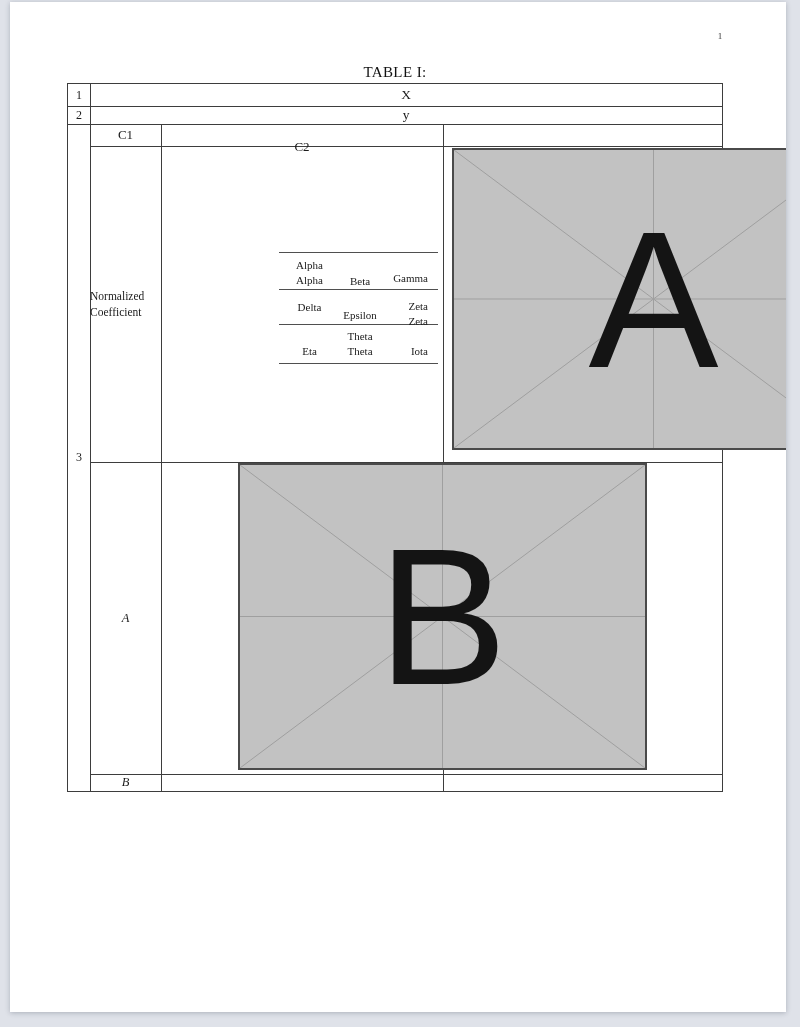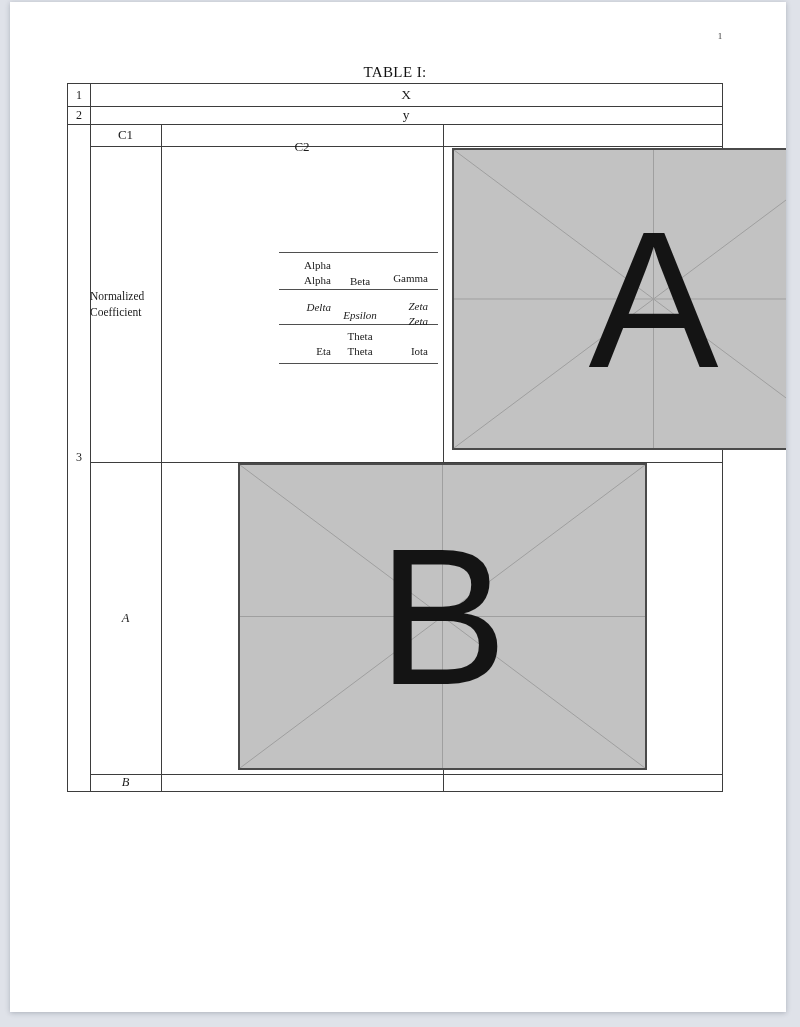--- a/index.html
+++ b/index.html
@@ -31,23 +31,23 @@
   .num{font-size:12px;}
   .hdr{font-size:13px;}
   .ital{font-style:italic;font-size:12.5px;}
   .nc{flex-direction:column;align-items:flex-start;justify-content:center;
       font-size:11.5px;line-height:16px;}
   
   .greek{position:absolute;left:211px;top:168px;width:159px;
          border-top:1px solid var(--inner_line);font-size:11px;line-height:15px;}
   .grow{display:flex;box-sizing:border-box;border-bottom:1px solid var(--inner_line);}
   .grow.top{height:37px;align-items:flex-start;padding-top:5px;}
-  .grow.mid{height:35px;align-items:center;font-style:italic;}
+  .grow.mid{height:35px;align-items:center;}
   .grow.bot{height:39px;align-items:flex-end;padding-bottom:4px;}
-  .gc1{width:52px;padding-left:9px;box-sizing:border-box;text-align:right;}
+  .gc1{width:52px;padding-left:9px;box-sizing:border-box;text-align:center;}
   .gc2{width:58px;text-align:center;margin-top:16px;}
   .gc3{flex:1;text-align:right;padding-right:10px;box-sizing:border-box;margin-top:13px;}
   .twoline span{display:block;}
   
   .ph{position:absolute;background:var(--placeholder_fill);
       border:2px solid var(--placeholder_border);box-sizing:border-box;
       display:flex;align-items:center;justify-content:center;z-index:3;}
   .ph svg{position:absolute;left:0;top:0;width:100%;height:100%;}
   .ph-letter{position:relative;font-family:"Liberation Sans","DejaVu Sans",sans-serif;
       font-size:195px;line-height:1;color:#141414;z-index:2;}

